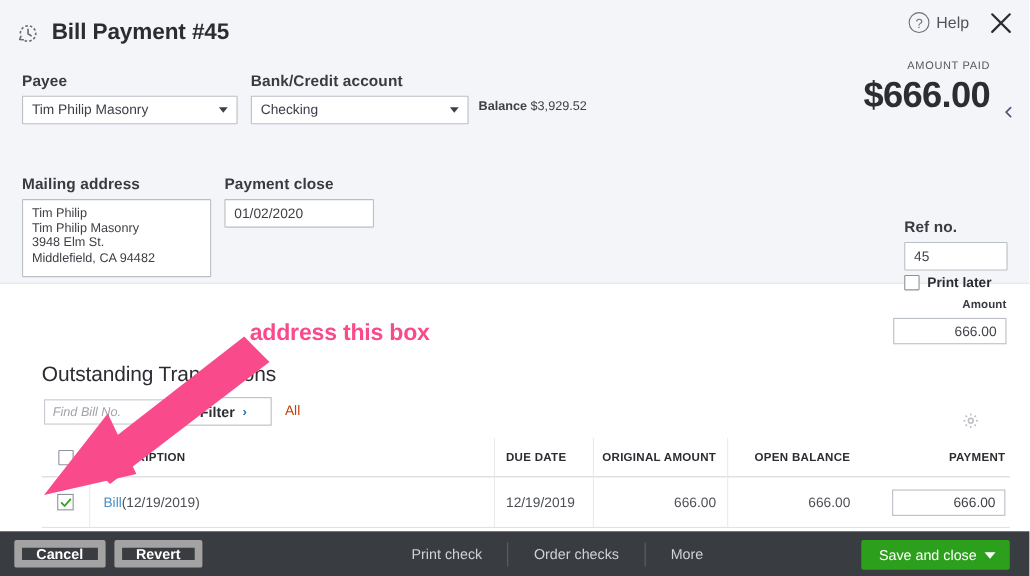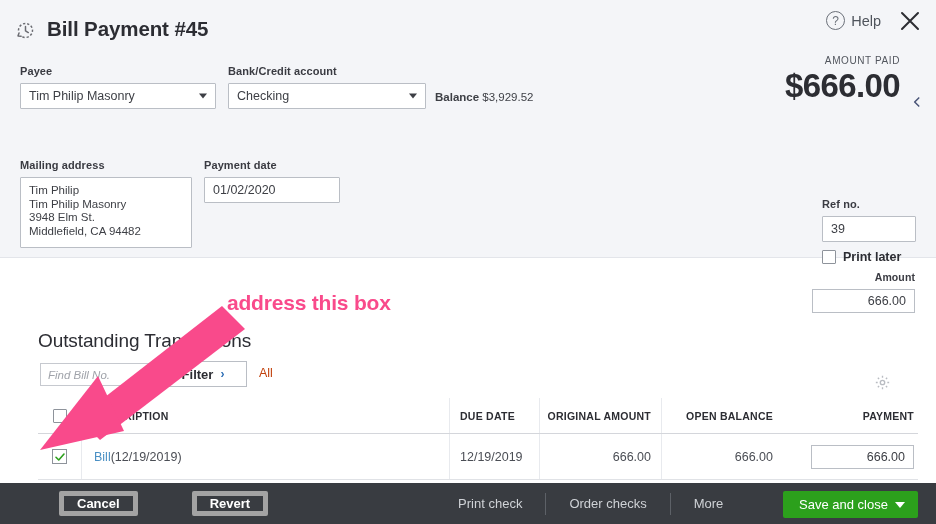--- a/index.html
+++ b/index.html
@@ -61,21 +61,21 @@
   }
 
   
   .top-panel {
     position: absolute; left: 0; top: 41px;
     width: 936px; height: 217px;
     background: #f4f5f8;
     border-bottom: 1px solid #e3e5ea;
   }
   .field-label {
-    font-size: 11px;
+    font-size: 14px;
     font-weight: bold;
     color: #3a3b42;
     letter-spacing: 0.1px;
     margin-bottom: 6px;
   }
   .input-box {
     background: #ffffff;
     border: 1px solid #babec5;
     border-radius: 1px;
     height: 26px;
@@ -241,27 +241,26 @@
 
   
   .bottom-bar {
     position: absolute; left: 0; bottom: 0;
     width: 936px; height: 41px;
     background: #393c41;
     display: flex; align-items: center;
   }
   .btn-ghost {
     height: 25px; min-width: 62px;
-    border: 5px solid #a3a3a3;
+    border: 7px solid #a3a3a3;
     border-radius: 2px;
     color: #ffffff; background: transparent;
     font-size: 13px; font-weight: bold;
     display: flex; align-items: center; justify-content: center;
     padding: 0 13px;
-    margin-left: 46px;
   }
   .bar-link {
     color: #cfd2d6; font-size: 13px;
   }
   .bar-sep {
     width: 1px; height: 22px; background: #5d6167;
   }
   .save-btn {
     position: absolute; right: 18px; top: 8px;
     height: 27px; width: 135px;
@@ -359,30 +358,30 @@
       <div class="field-label">Mailing address</div>
       <div class="address-box">
         <div>Tim Philip</div>
         <div>Tim Philip Masonry</div>
         <div>3948 Elm St.</div>
         <div>Middlefield, CA  94482</div>
       </div>
     </div>
 
     <div class="paydate-wrap">
-      <div class="field-label">Payment date</div>
+      <div class="field-label">Payment close</div>
       <div class="input-box">
         <span>01/02/2020</span>
       </div>
     </div>
 
     <div class="refno-wrap">
       <div class="field-label">Ref no.</div>
       <div class="input-box">
-        <span>39</span>
+        <span>45</span>
       </div>
     </div>
 
     <div class="printlater">
       <span class="chk"></span>
       <span class="printlater-label">Print later</span>
     </div>
   </div>
 
   <div class="amount-col">

